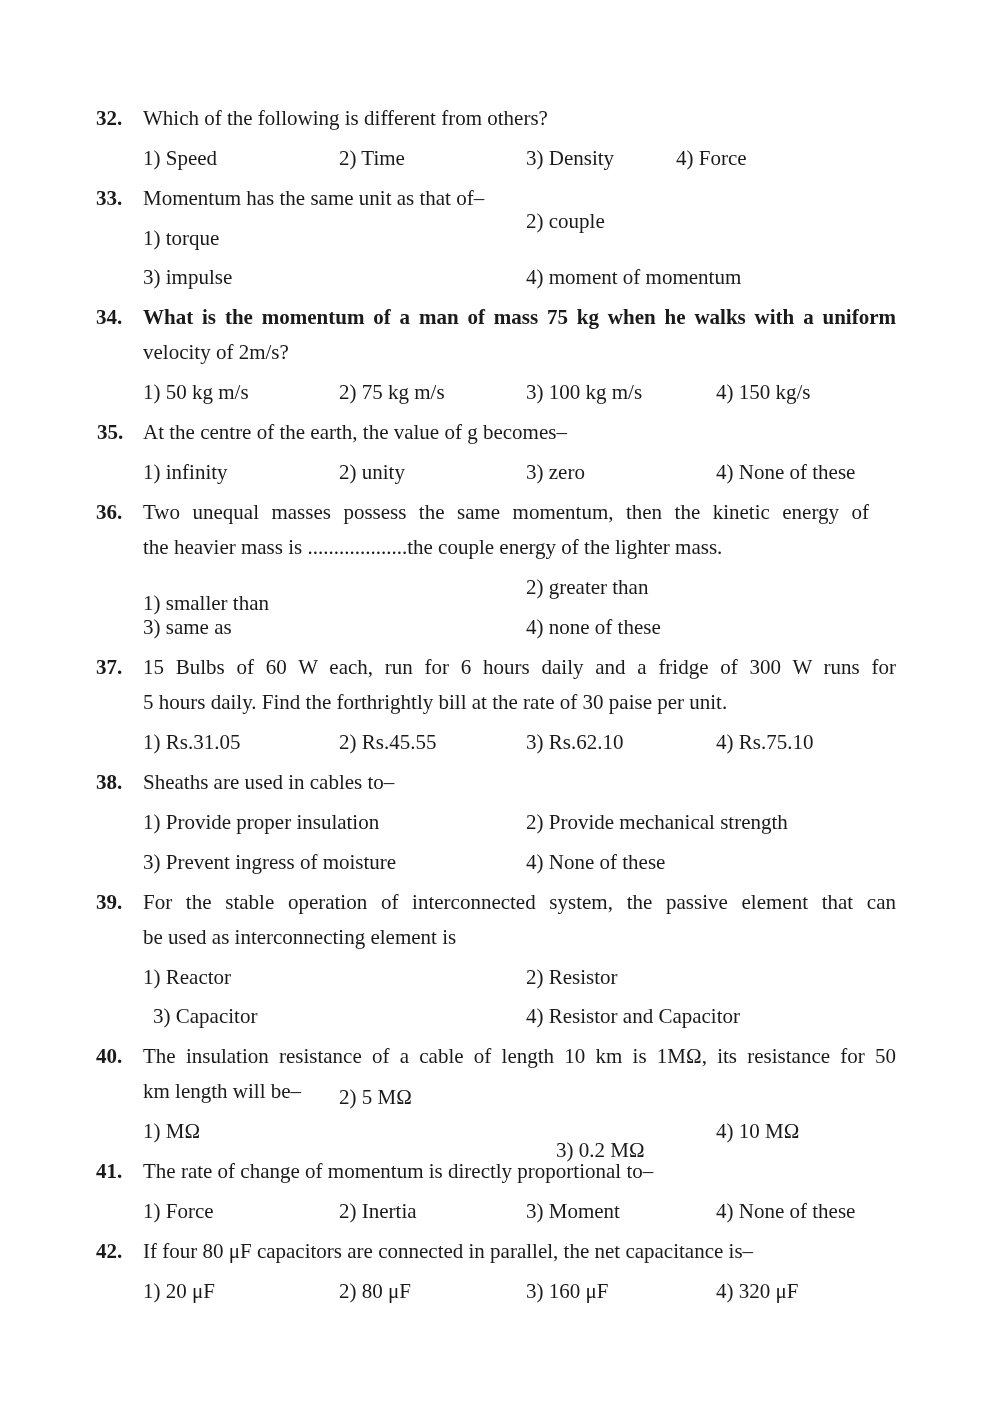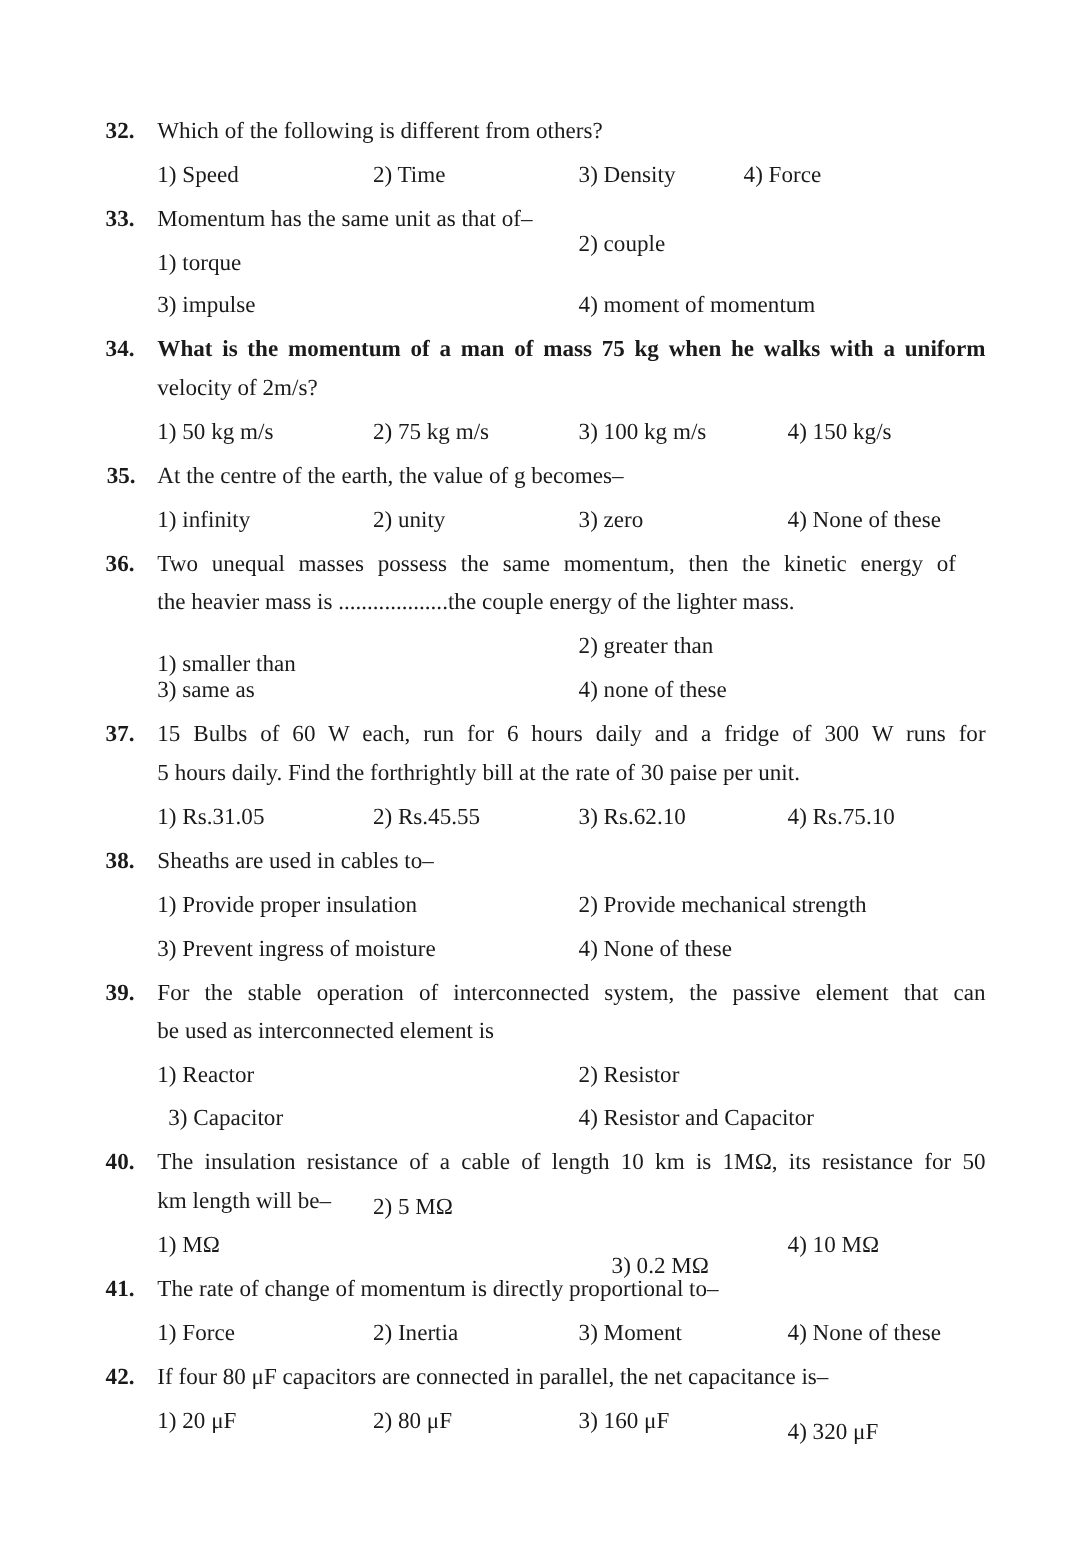--- a/index.html
+++ b/index.html
@@ -99,21 +99,21 @@
   <span class="line" style="left:143px; top:770px;">Sheaths are used in cables to–</span>
   <span class="line" style="left:143px; top:810px;">1) Provide proper insulation</span>
   <span class="line" style="left:526px; top:810px;">2) Provide mechanical strength</span>
   <span class="line" style="left:143px; top:850px;">3) Prevent ingress of moisture</span>
   <span class="line" style="left:526px; top:850px;">4) None of these</span>
 </div>
 
 <div>
   <span class="qnum" style="left:96px; top:890px;">39.</span>
   <span class="line justify" style="left:143px; top:890px; width:753px;">For the stable operation of interconnected system, the passive element that can</span>
-  <span class="line" style="left:143px; top:925px;">be used as interconnected element is</span>
+  <span class="line" style="left:143px; top:925px;">be used as interconnecting element is</span>
   <span class="line" style="left:143px; top:965px;">1) Reactor</span>
   <span class="line" style="left:526px; top:965px;">2) Resistor</span>
   <span class="line" style="left:143px; top:1004px;margin-left:10px;">3) Capacitor</span>
   <span class="line" style="left:526px; top:1004px;">4) Resistor and Capacitor</span>
 </div>
 
 <div>
   <span class="qnum" style="left:96px; top:1044px;">40.</span>
   <span class="line justify" style="left:143px; top:1044px; width:753px;">The insulation resistance of a cable of length 10 km is 1MΩ, its resistance for 50</span>
   <span class="line" style="left:143px; top:1079px;">km length will be–</span>
@@ -131,14 +131,14 @@
   <span class="line" style="left:526px; top:1199px;">3) Moment</span>
   <span class="line" style="left:716px; top:1199px;">4) None of these</span>
 </div>
 
 <div>
   <span class="qnum" style="left:96px; top:1239px;">42.</span>
   <span class="line" style="left:143px; top:1239px;">If four 80 μF capacitors are connected in parallel, the net capacitance is–</span>
   <span class="line" style="left:143px; top:1279px;">1) 20 μF</span>
   <span class="line" style="left:339px; top:1279px;">2) 80 μF</span>
   <span class="line" style="left:526px; top:1279px;">3) 160 μF</span>
-  <span class="line" style="left:716px; top:1279px;margin-top:10px;">4) 320 μF</span>
+  <span class="line" style="left:716px; top:1279px;">4) 320 μF</span>
 </div>
 
 </body></html>

